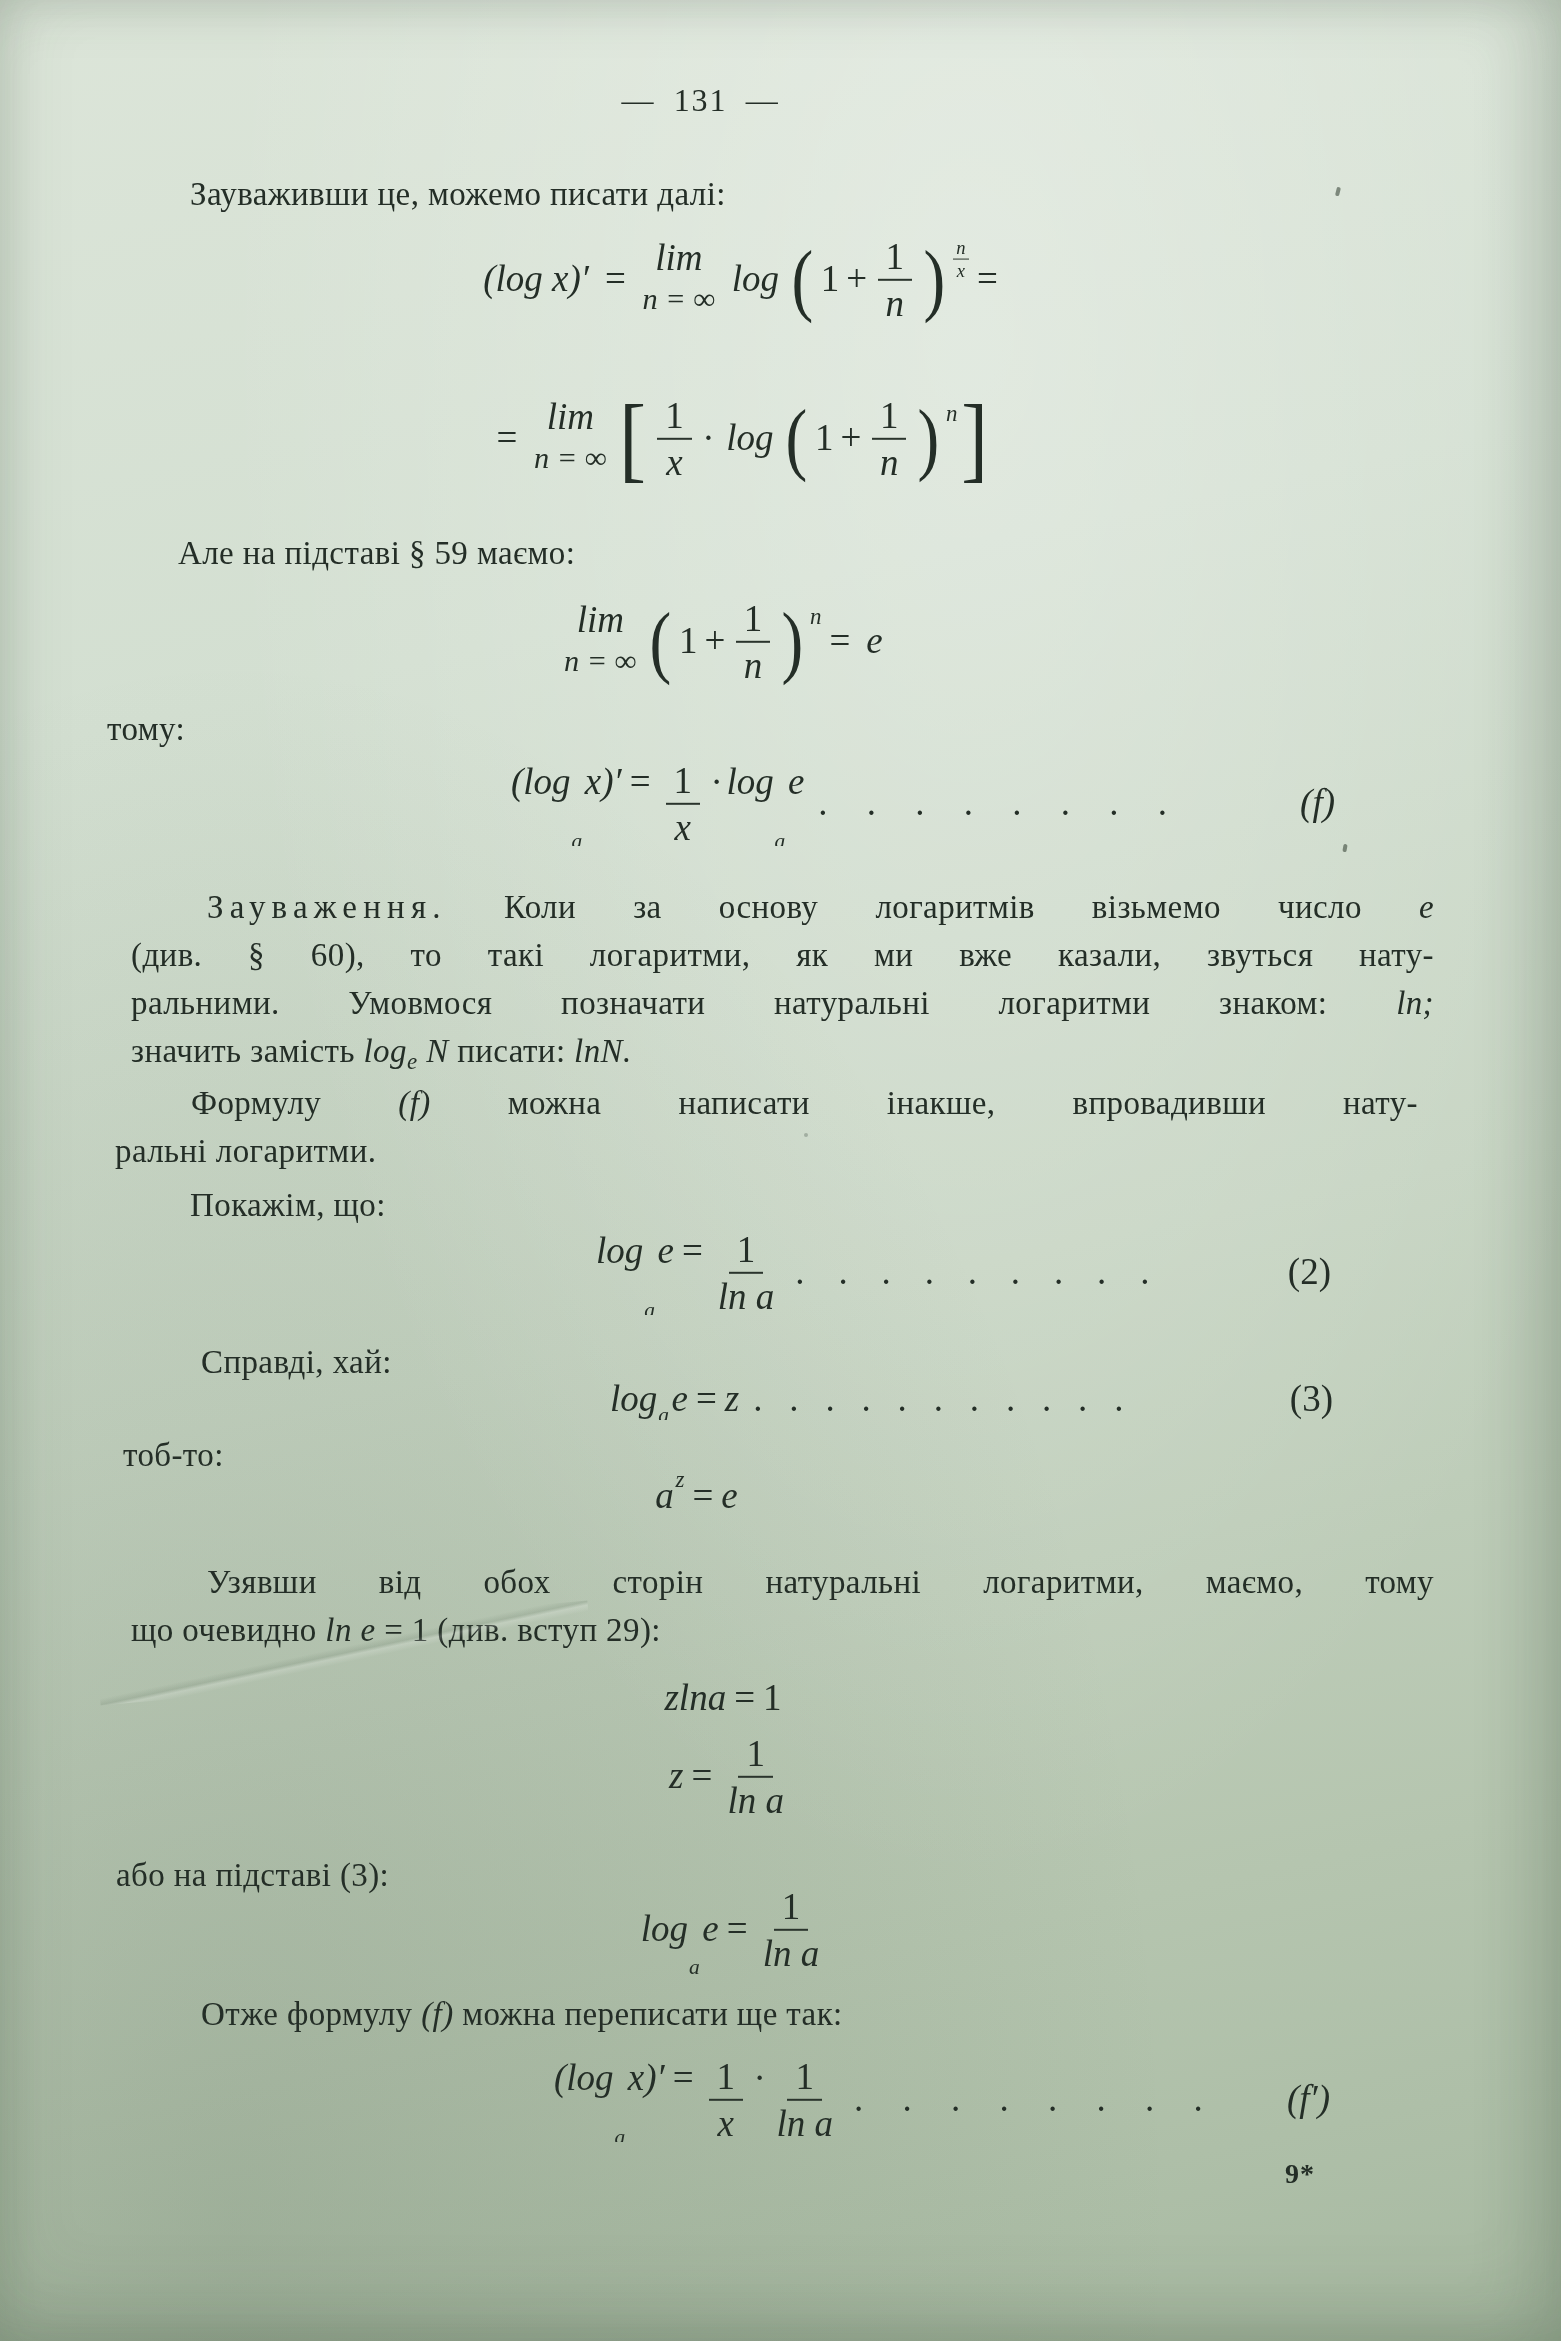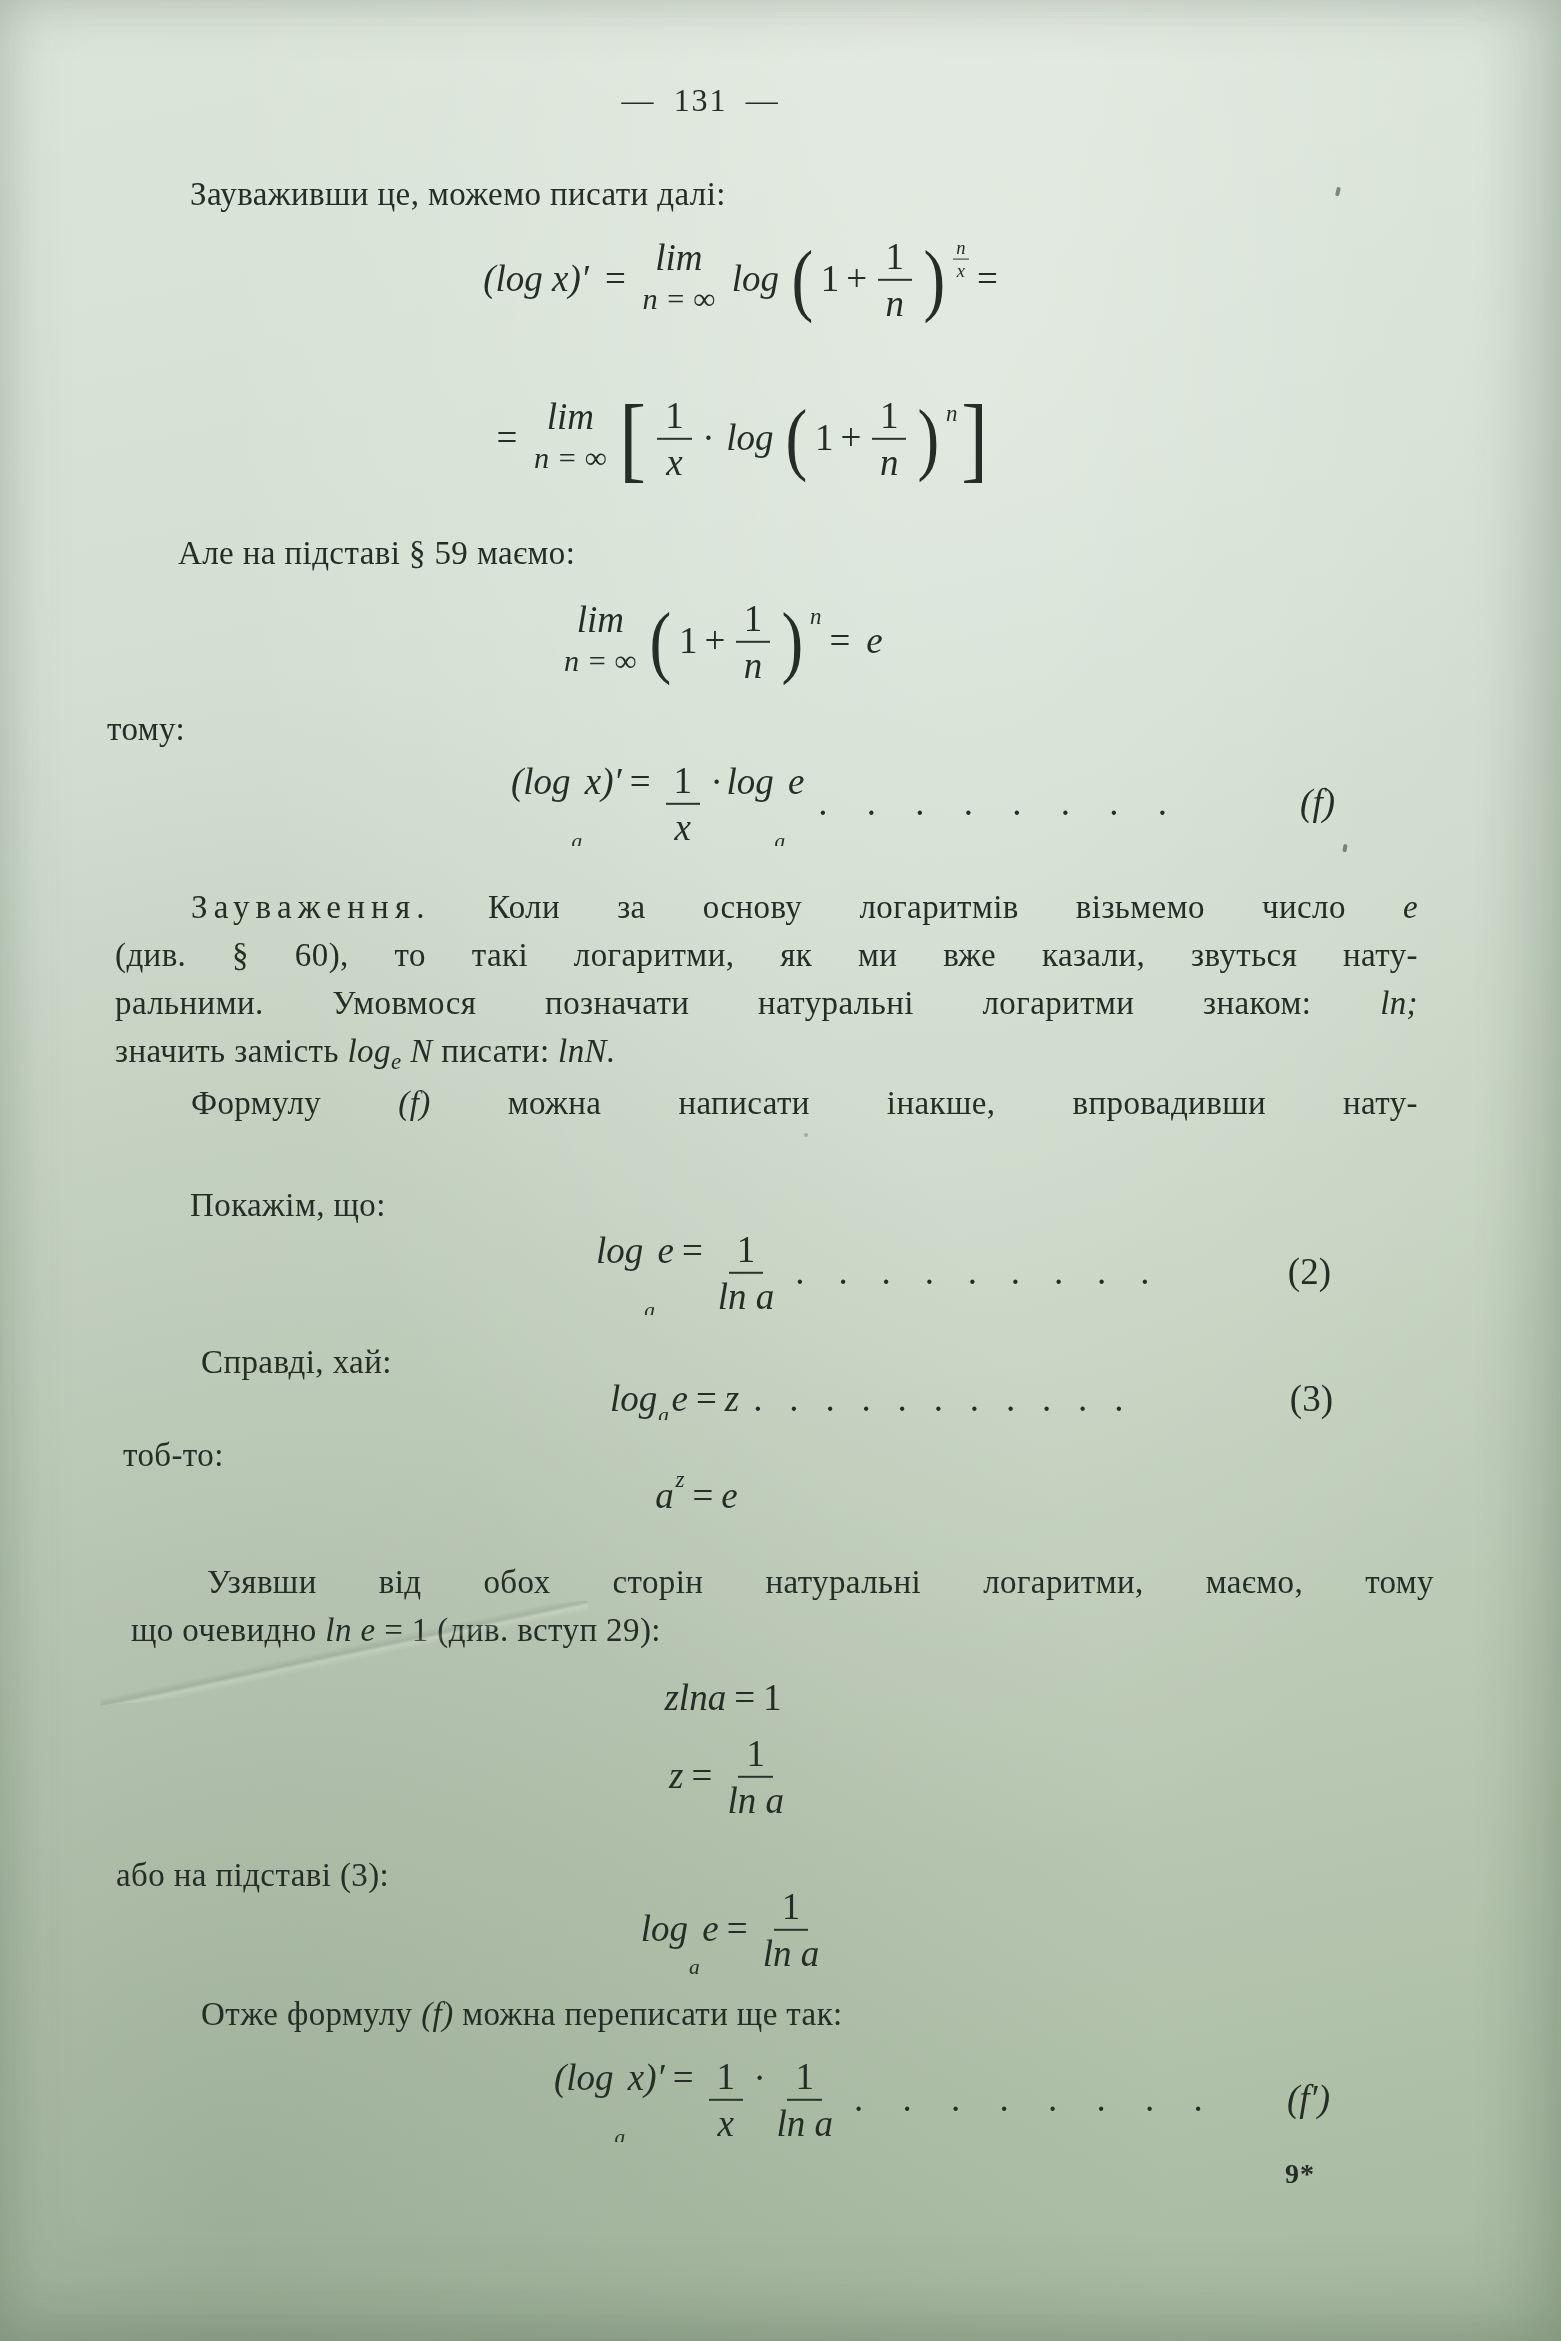--- a/index.html
+++ b/index.html
@@ -147,21 +147,21 @@
       </span>
       <span class="tokn up">·</span>
       <span>log</span>
       <span class="ssub">a</span>
       <span>e</span>
     </span>
     <span class="dots">. . . . . . . .</span>
     <span class="tag">(f)</span>
   </div>
 
-  <div class="abs block" style="top:883px;left:115px;width:1303px;">
+  <div class="abs block" style="top:883px;left:131px;width:1303px;">
     <div class="jline indent">
       <span class="sperr">Зауваження.</span>
       <span>Коли за основу логаритмів візьмемо число</span>
       <span class="it">e</span>
     </div>
     <div class="jline">(див. § 60), то такі логаритми, як ми вже казали, звуться нату-</div>
     <div class="jline">
       <span>ральними. Умовмося позначати натуральні логаритми знаком:</span>
       <span class="it">ln;</span>
     </div>
@@ -173,20 +173,21 @@
       <span class="it">lnN.</span>
     </div>
   </div>
 
   <div class="abs block" style="top:1079px;left:115px;width:1303px;">
     <div class="jline indent">
       <span>Формулу</span>
       <span class="it">(f)</span>
       <span>можна написати інакше, впровадивши нату-</span>
     </div>
+    <div>ральні логаритми.</div>
   </div>
 
   <div class="abs t" style="top:1181px;left:190px;">Покажім, що:</div>
 
   <div class="drow" style="top:1229px;left:596px;width:735px;">
     <span class="eqg">
       <span>log</span>
       <span class="ssub">a</span>
       <span>e</span>
       <span class="tok up">=</span>

